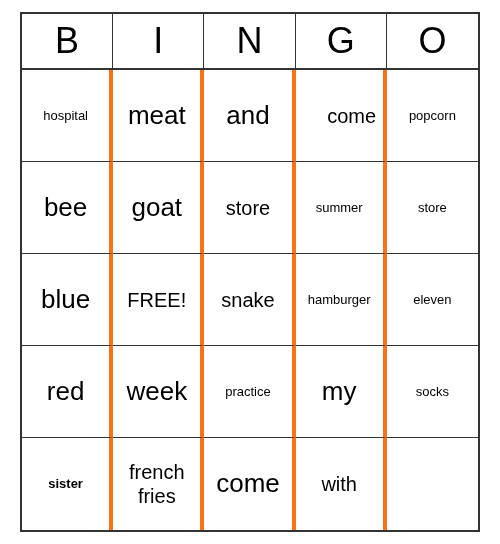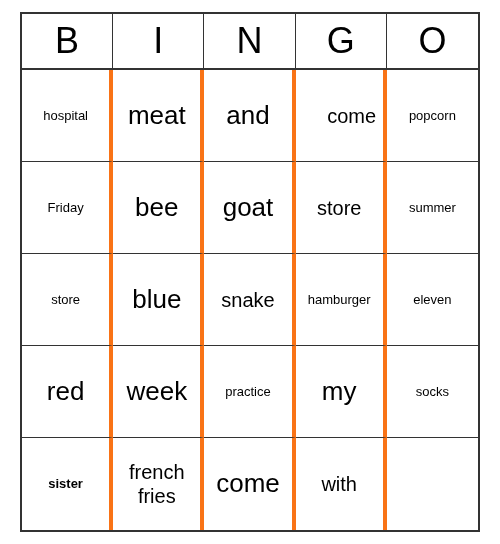--- a/index.html
+++ b/index.html
@@ -103,39 +103,39 @@
       <div class="bingo-cell">
         <span class="cell-text large" style="white-space: pre-line;">and</span>
       </div>
       <div class="bingo-cell">
         <span class="cell-text medium" style="white-space: pre-line; margin-left: 25px;">come</span>
       </div>
       <div class="bingo-cell">
         <span class="cell-text small" style="white-space: pre-line;">popcorn</span>
       </div>
       <div class="bingo-cell">
-        <span class="cell-text small" style="white-space: pre-line;">Friday</span>
-      </div>
-      <div class="bingo-cell">
         <span class="cell-text large" style="white-space: pre-line;">bee</span>
       </div>
       <div class="bingo-cell">
         <span class="cell-text large" style="white-space: pre-line;">goat</span>
       </div>
       <div class="bingo-cell">
         <span class="cell-text medium" style="white-space: pre-line;">store</span>
       </div>
       <div class="bingo-cell">
         <span class="cell-text small" style="white-space: pre-line;">summer</span>
       </div>
       <div class="bingo-cell">
         <span class="cell-text small" style="white-space: pre-line;">store</span>
       </div>
       <div class="bingo-cell">
         <span class="cell-text large" style="white-space: pre-line;">blue</span>
+      </div>
+      <div class="bingo-cell">
+        <span class="cell-text medium" style="white-space: pre-line;">FREE!</span>
       </div>
       <div class="bingo-cell">
         <span class="cell-text medium" style="white-space: pre-line;">snake</span>
       </div>
       <div class="bingo-cell">
         <span class="cell-text small" style="white-space: pre-line;">hamburger</span>
       </div>
       <div class="bingo-cell">
         <span class="cell-text small" style="white-space: pre-line;">eleven</span>
       </div>

